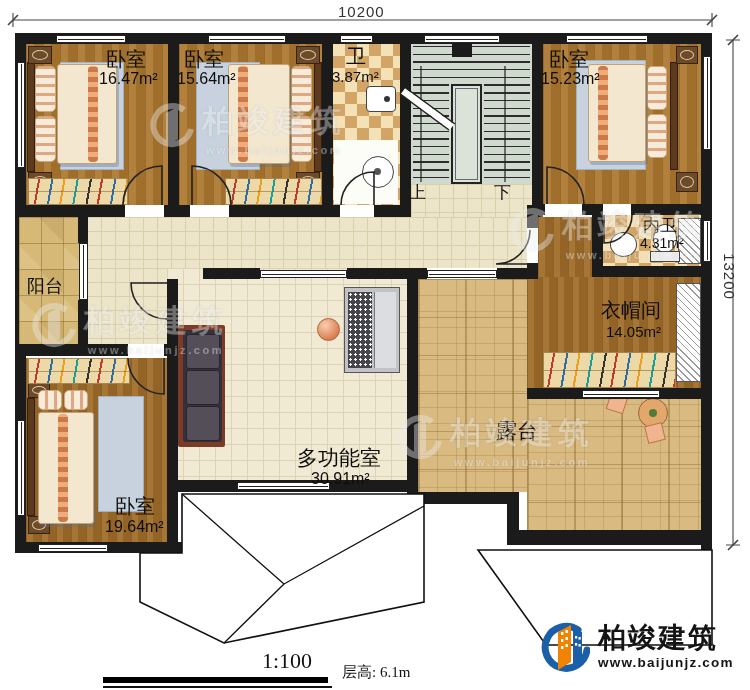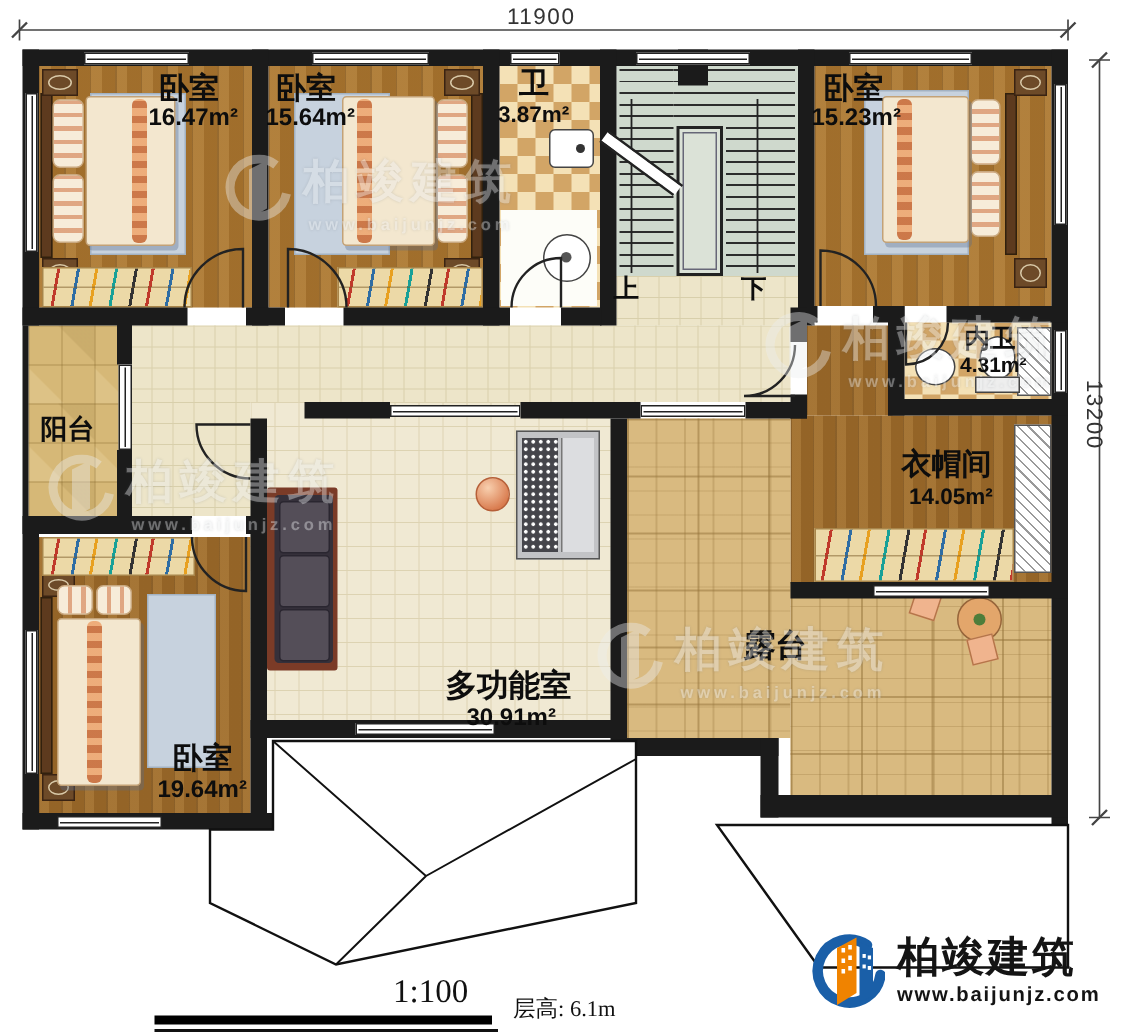--- a/index.html
+++ b/index.html
@@ -58,21 +58,21 @@
     background-image:repeating-linear-gradient(0deg,transparent 0 6px,rgba(205,110,60,.55) 6px 9px);}
   .pillowh{position:absolute;background:#f7ecd9;border:1px solid #c9a87f;border-radius:5px;box-sizing:border-box;
     background-image:repeating-linear-gradient(90deg,transparent 0 6px,rgba(205,110,60,.55) 6px 9px);}
   .mattress{position:absolute;background:#f3e7cf;border:1px solid #c3a277;border-radius:3px;box-sizing:border-box;
     box-shadow:2px 3px 0 rgba(90,110,140,.35);}
   .wave{position:absolute;background:repeating-linear-gradient(0deg,#c96f3e 0 5px,#eda873 5px 10px);
     border-radius:4px;opacity:.92;}
   .fx{position:absolute;background:#fff;border:1.5px solid #444;box-sizing:border-box;}
   .round{border-radius:50%;}
   
-  .lbl{position:absolute;font-weight:bold;color:#0d0d0d;white-space:nowrap;line-height:1;}
+  .lbl{position:absolute;font-weight:normal;color:#0d0d0d;white-space:nowrap;line-height:1;}
   .dimtxt{position:absolute;color:#333;font-size:15px;letter-spacing:1px;white-space:nowrap;}
   
   .wm{position:absolute;display:flex;align-items:center;gap:8px;opacity:.40;pointer-events:none;}
   .wm-tx{color:#eceef0;text-shadow:0 0 2px rgba(90,95,100,.55);}
   .wm-name{font-size:31px;font-weight:900;letter-spacing:5px;}
   .wm-url{font-size:11px;font-weight:bold;letter-spacing:2.6px;margin-top:2px;text-align:center;}
   
   .serif{font-family:"Liberation Serif",serif;}
   .brand-name{font-size:28px;font-weight:900;color:#141414;letter-spacing:2px;line-height:1;}
   .brand-url{font-size:13.5px;font-weight:bold;color:#141414;letter-spacing:1.2px;margin-top:3px;}
@@ -280,21 +280,21 @@
   <div class="lbl" style="left:606px;top:324px;font-size:15px;">14.05m²</div>
   <div class="lbl" style="left:27px;top:277px;font-size:18px;">阳台</div>
   <div class="lbl" style="left:115px;top:496px;font-size:20px;">卧室</div>
   <div class="lbl" style="left:105px;top:519px;font-size:16px;">19.64m²</div>
   <div class="lbl" style="left:297px;top:447px;font-size:21px;text-align:right;">多功能室</div>
   <div class="lbl" style="left:311px;top:471px;font-size:16px;">30.91m²</div>
   <div class="lbl" style="left:496px;top:420px;font-size:21px;">露台</div>
   <div class="lbl" style="left:409px;top:184px;font-size:17px;">上</div>
   <div class="lbl" style="left:494px;top:184px;font-size:17px;">下</div>
 
-  <div class="dimtxt" style="left:338px;top:3px;">11900</div>
+  <div class="dimtxt" style="left:338px;top:3px;">10200</div>
   <div class="dimtxt" style="left:699px;top:268px;width:60px;text-align:center;transform:rotate(90deg);">13200</div>
 
   <div class="wm" style="left:148px;top:100px;">
     <svg width="46" height="50" viewBox="0 0 46 50">
         <path d="M36 7 A19 19 0 1 0 43 26" fill="none" stroke="#eceef0" stroke-width="6"></path>
         <path d="M18 10 L30 4 L30 36 L18 43 Z" fill="#eceef0"></path>
       </svg>
     <div class="wm-tx">
         <div class="wm-name">柏竣建筑</div>
     <div class="wm-url">www.baijunjz.com</div>

